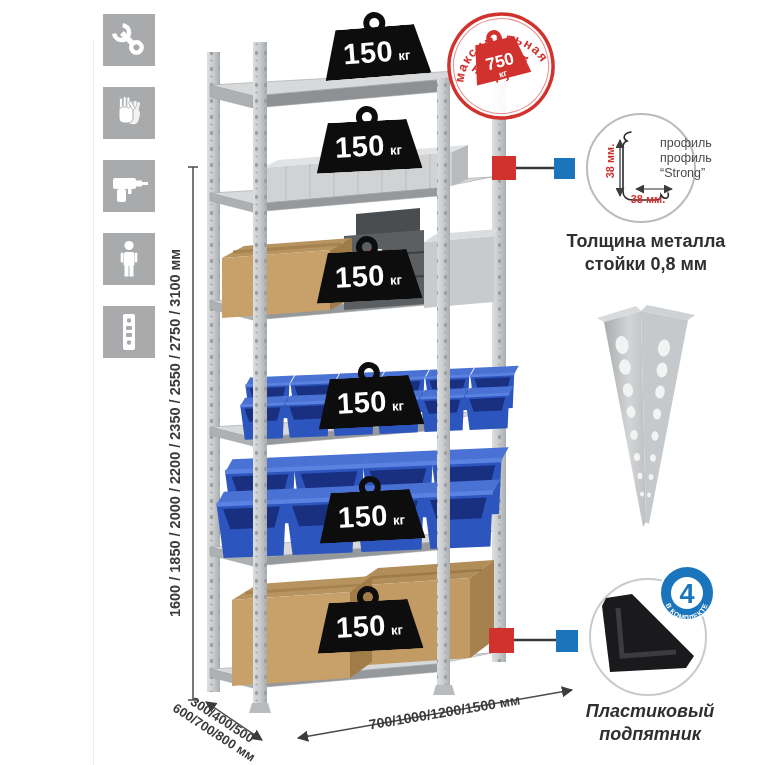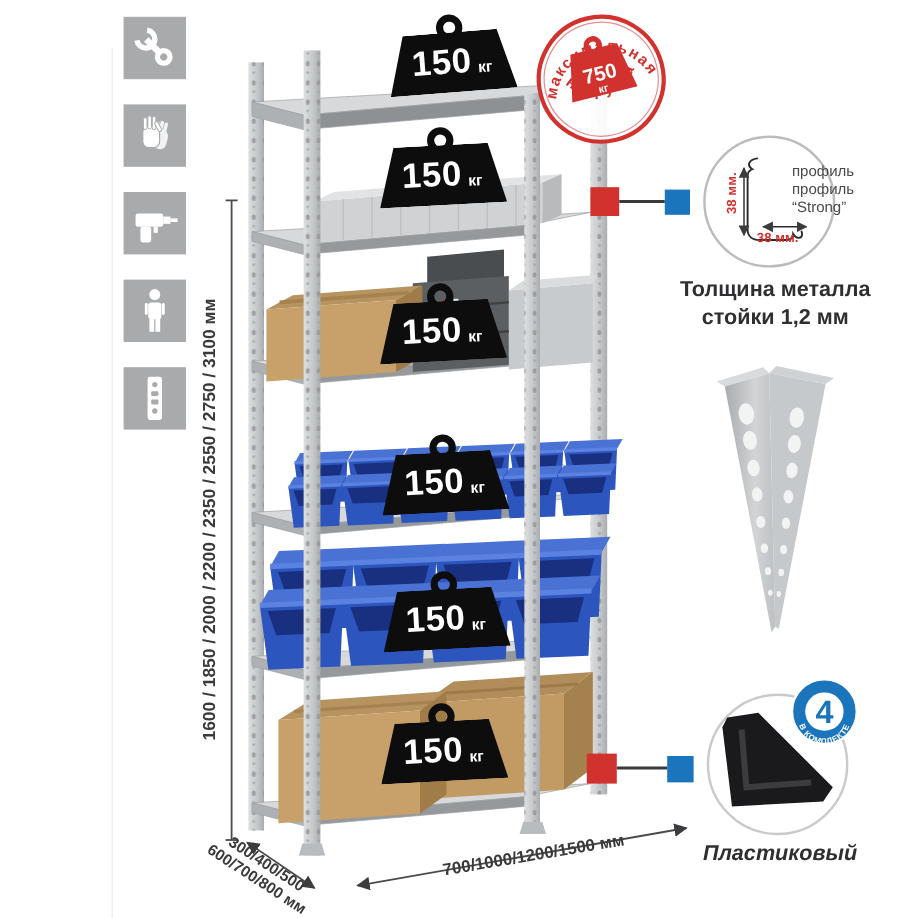--- a/index.html
+++ b/index.html
@@ -402,18 +402,19 @@
 
   <div class="profile-label">
     <div>профиль</div>
     <div>профиль</div>
     <div>“Strong”</div>
   </div>
   <div class="dim-red dim-red-v">38 мм.</div>
   <div class="dim-red dim-red-h">38 мм.</div>
   <div class="callout-caption caption-profile">
     <div>Толщина металла</div>
-    <div>стойки 1,2 мм</div>
+    <div>стойки 0,8 мм</div>
   </div>
   <div class="callout-caption caption-foot">
     <div>Пластиковый</div>
+    <div>подпятник</div>
   </div>
 </div>
 
 </body></html>

